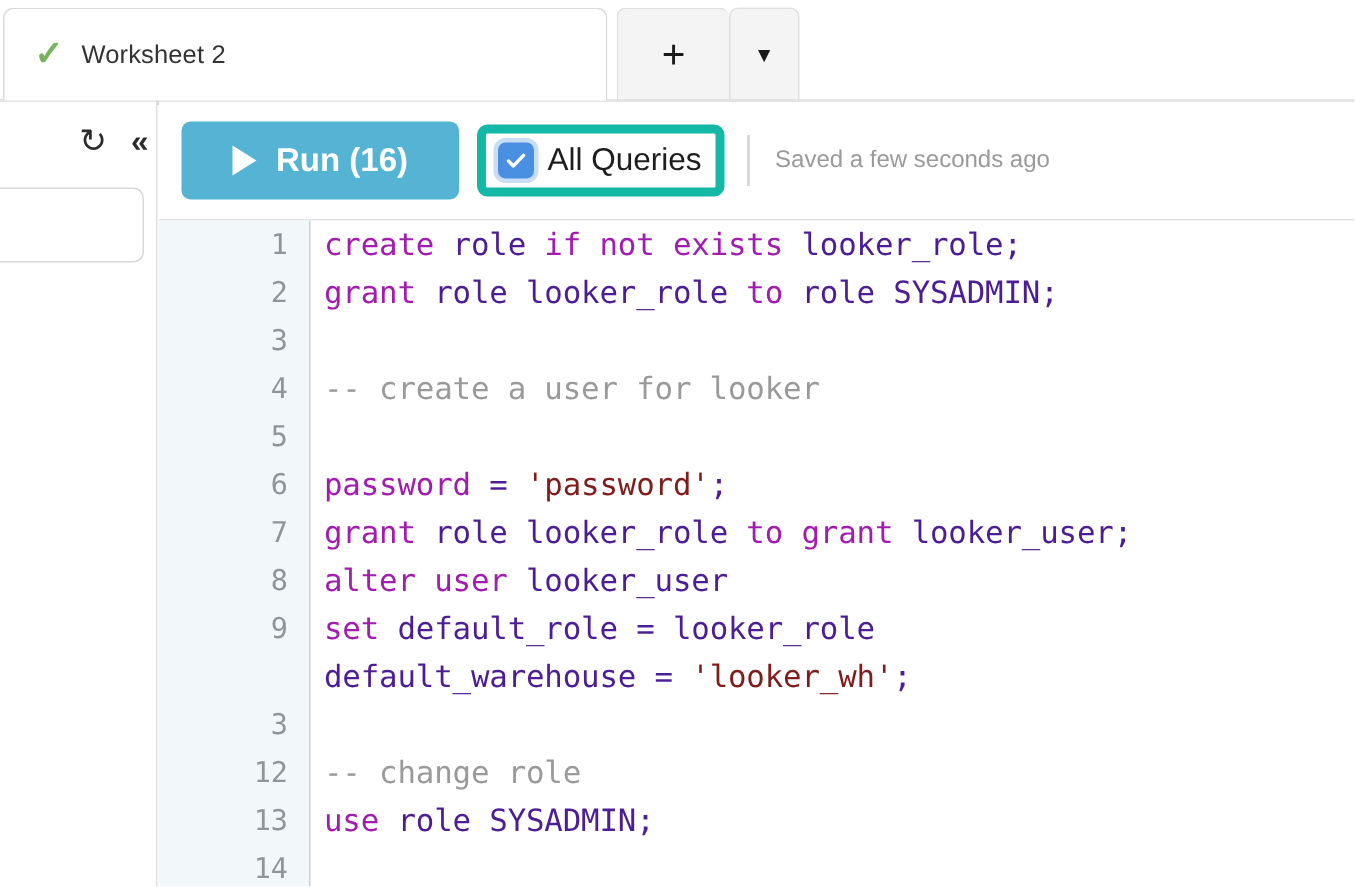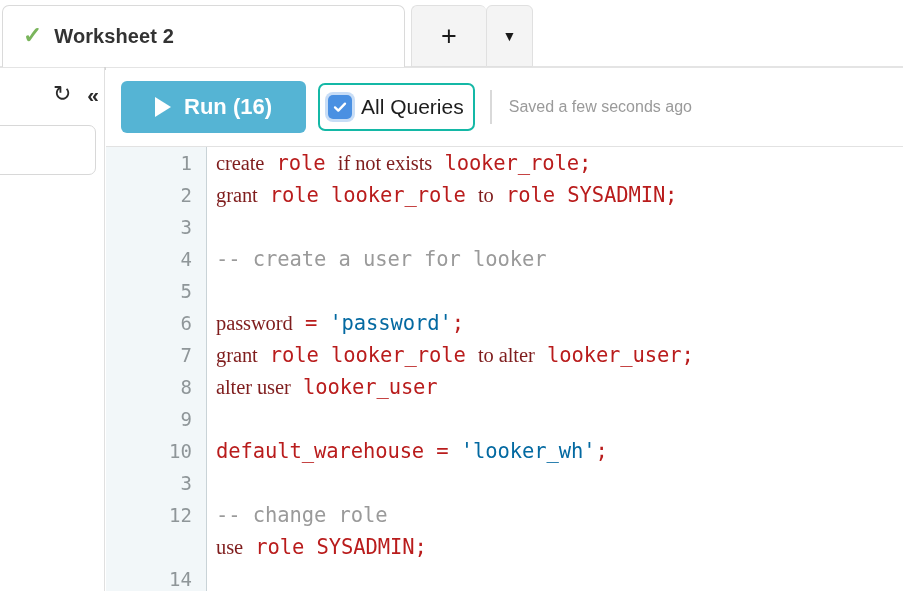--- a/index.html
+++ b/index.html
@@ -30,21 +30,21 @@
     display: flex; align-items: center;
     padding-left: 20px;
     z-index: 3;
   }
   .tab-check {
     color: #7ab55c; font-size: 23px; line-height: 1;
     margin-right: 12px; font-weight: bold;
     position: relative; top: -1px;
   }
   .tab-label {
-    font-size: 20px; font-weight: bold; color: #333333;
+    font-size: 17px; font-weight: normal; color: #333333;
     letter-spacing: .1px;
   }
   .tab-addgroup {
     position: absolute; left: 411px; top: 5px; height: 62px;
     display: flex; z-index: 2;
   }
   .tab-add, .tab-caret {
     background: #f4f4f4;
     border: 1px solid #e0e0e0;
     display: flex; align-items: center; justify-content: center;
@@ -108,21 +108,21 @@
   .run-play {
     width: 0; height: 0;
     border-left: 16px solid #ffffff;
     border-top: 10px solid transparent;
     border-bottom: 10px solid transparent;
     display:inline-block;
   }
   .allq-wrap {
     margin-left: 12px;
     height: 48px;
-    border: 2px solid #14b8a6;
+    border: 6px solid #14b8a6;
     border-radius: 7px;
     background: #ffffff;
     display: flex; align-items: center;
     padding: 0 9px 0 8px;
     gap: 9px;
     cursor: pointer;
   }
   .allq-box {
     width: 24px; height: 24px; border-radius: 5px;
     background: #4a90e2;
@@ -163,24 +163,24 @@
     line-height: 32px;
   }
   .code {
     position: absolute; left: 110px; top: 0; height: 32px;
     font-family: "DejaVu Sans Mono", monospace;
     font-size: 20.5px; line-height: 32px;
     color: #1a1a1a;
     white-space: pre;
     letter-spacing: -0.1px;
   }
-  .kw  { color: #7f1d1d; font-family: Liberation Serif, serif; }
-  .str { color: #0369a1; }
+  .kw  { color: #a21caf; }
+  .str { color: #7f1d1d; }
   .cmt { color: #9a9a9a; }
-  .pl  { color: #b91c1c; text-align: right; }
+  .pl  { color: #4c1d95; text-align: right; }
 </style>
 </head>
 <body>
 
 <div id="app">
 
   <div class="tabbar">
     <div class="tabbar-underline"></div>
 
     <div class="tab-active">
@@ -244,42 +244,43 @@
         </div>
         <div class="row">
           <div class="ln">5</div>
         </div>
         <div class="row">
           <div class="ln">6</div>
           <div class="code"><span class="kw">password</span><span class="pl"> = </span><span class="str">'password'</span><span class="pl">;</span></div>
         </div>
         <div class="row">
           <div class="ln">7</div>
-          <div class="code"><span class="kw">grant</span><span class="pl"> role looker_role </span><span class="kw">to alter</span><span class="pl"> looker_user;</span></div>
+          <div class="code"><span class="kw">grant</span><span class="pl"> role looker_role </span><span class="kw">to grant</span><span class="pl"> looker_user;</span></div>
         </div>
         <div class="row">
           <div class="ln">8</div>
           <div class="code"><span class="kw">alter user</span><span class="pl"> looker_user</span></div>
         </div>
         <div class="row">
           <div class="ln">9</div>
-        </div>
-        <div class="row">
-          <div class="ln">10</div>
+          <div class="code"><span class="kw">set</span><span class="pl"> default_role = looker_role</span></div>
+        </div>
+        <div class="row">
           <div class="code"><span class="pl">default_warehouse = </span><span class="str">'looker_wh'</span><span class="pl">;</span></div>
         </div>
         <div class="row">
           <div class="ln">3</div>
           <div class="code"></div>
         </div>
         <div class="row">
           <div class="ln">12</div>
           <div class="code"><span class="cmt">-- change role</span></div>
         </div>
         <div class="row">
+          <div class="ln">13</div>
           <div class="code"><span class="kw">use</span><span class="pl"> role SYSADMIN;</span></div>
         </div>
         <div class="row">
           <div class="ln">14</div>
           <div class="code"></div>
         </div>
       </div>
   </div>
 
 </div>

